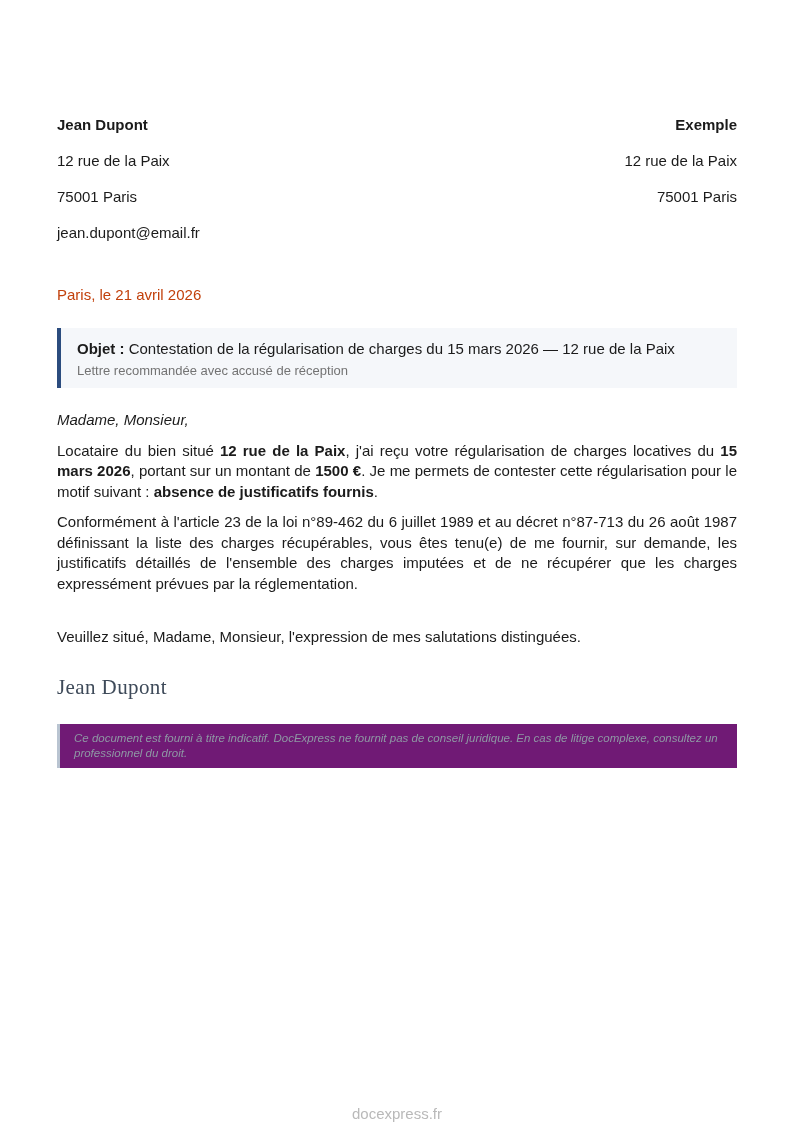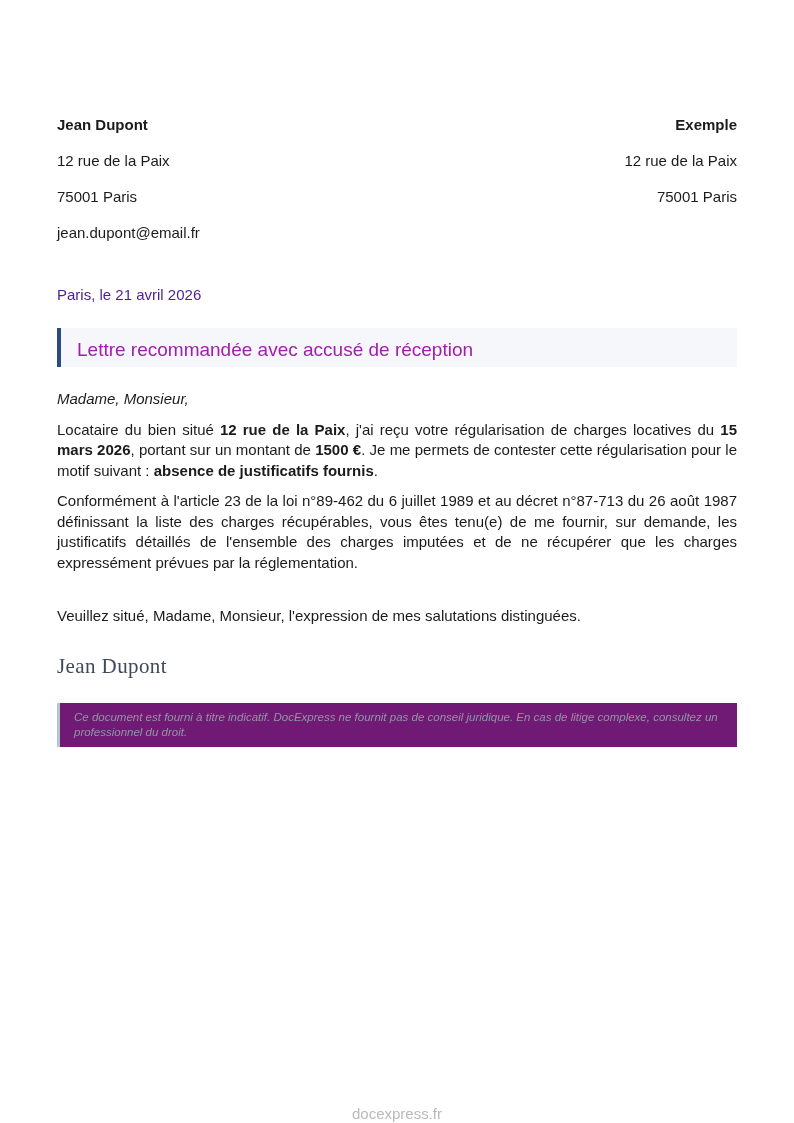--- a/index.html
+++ b/index.html
@@ -29,40 +29,40 @@
     line-height: 20px;
     margin: 0 0 16px 0;
   }
   .addr .addr-name { font-weight: bold; }
   .addr-right { text-align: right; }
   
   .date-line {
     margin-top: 26px;
     font-size: 15px;
     line-height: 20px;
-    color: #4c1d95;
+    color: #c2410c;
   }
   
   .subject-box {
     margin-top: 23px;
     background: #f5f7fa;
     border-left: 4px solid #2b4c7e;
     padding: 10px 16px 9px 16px;
   }
   .subject-main {
     font-size: 15px;
     line-height: 21px;
     color: #1b1b1b;
   }
   .subject-main .subject-label { font-weight: bold; }
   .subject-sub {
     margin-top: 3px;
-    font-size: 19px;
+    font-size: 13px;
     line-height: 17px;
-    color: #a21caf;
+    color: #737373;
   }
   
   .letter-body { margin-top: 22px; }
   .letter-body p {
     font-size: 15px;
     line-height: 20.5px;
     text-align: justify;
     hyphens: auto;
     -webkit-hyphens: auto;
     margin: 0 0 10px 0;
@@ -116,20 +116,21 @@
     <div class="addr addr-right">
       <p class="addr-name">Exemple</p>
       <p>12 rue de la Paix</p>
       <p>75001 Paris</p>
     </div>
   </div>
 
   <p class="date-line">Paris, le 21 avril 2026</p>
 
   <div class="subject-box">
+    <p class="subject-main"><span class="subject-label">Objet :</span><span> Contestation de la régularisation de charges du 15 mars 2026 — 12 rue de la Paix</span></p>
     <p class="subject-sub">Lettre recommandée avec accusé de réception</p>
   </div>
 
   <div class="letter-body">
     <p class="salutation">Madame, Monsieur,</p>
     <p><span>Locataire du bien situé </span><strong>12 rue de la Paix</strong><span>, j'ai reçu votre régularisation de charges locatives du </span><strong>15 mars 2026</strong><span>, portant sur un montant de </span><strong>1500 €</strong><span>. Je me permets de contester cette régularisation pour le motif suivant : </span><strong>absence de justificatifs fournis</strong><span>.</span></p>
     <p>Conformément à l'article 23 de la loi n°89-462 du 6 juillet 1989 et au décret n°87-713 du 26 août 1987 définissant la liste des charges récupérables, vous êtes tenu(e) de me fournir, sur demande, les justificatifs détaillés de l'ensemble des charges imputées et de ne récupérer que les charges expressément prévues par la réglementation.</p>
     <p class="closing">Veuillez situé, Madame, Monsieur, l'expression de mes salutations distinguées.</p>
   </div>
 

